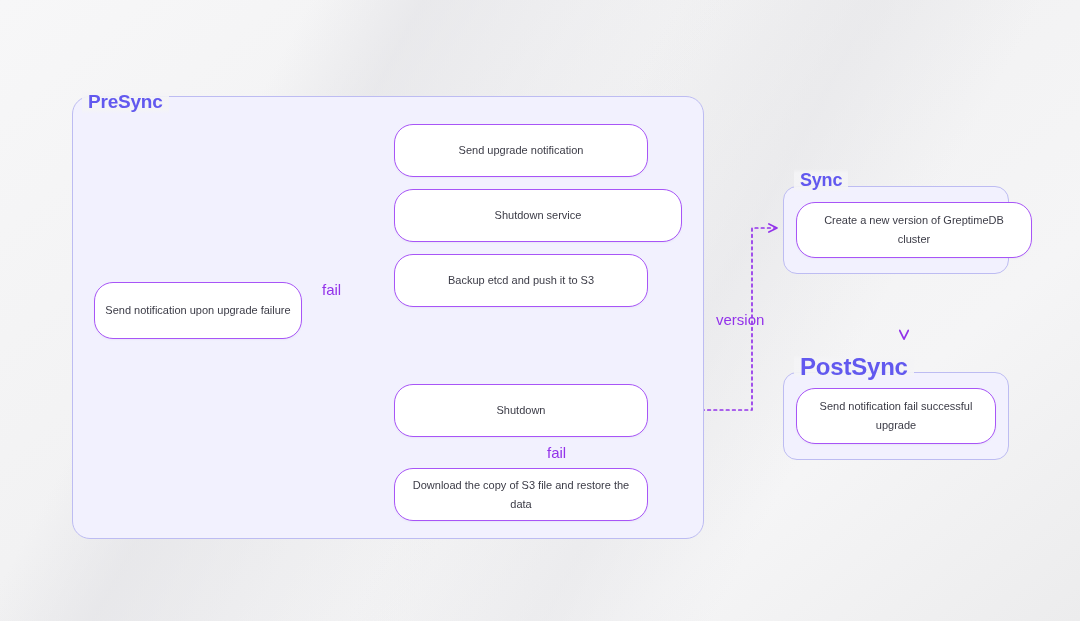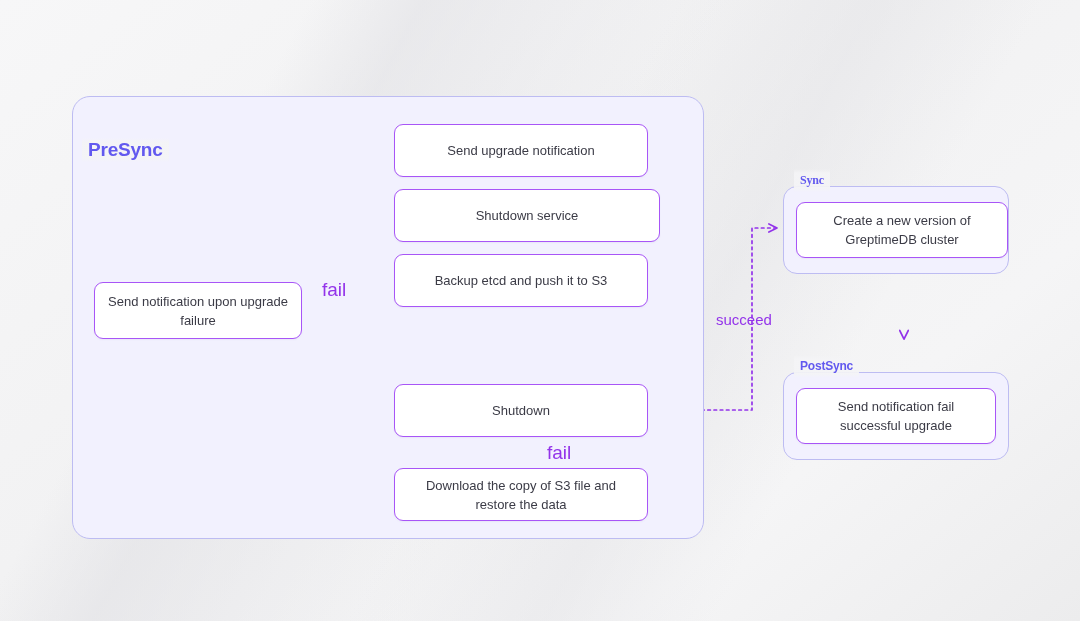--- a/index.html
+++ b/index.html
@@ -47,57 +47,57 @@
 
   .group-title {
     position: absolute;
     font-weight: bold;
     color: #6259ef;
     letter-spacing: -0.2px;
     white-space: nowrap;
     background: linear-gradient(180deg, rgba(244,244,246,0.0) 0%, rgba(244,244,246,0.92) 18%, rgba(244,244,246,0.92) 82%, rgba(244,244,246,0.0) 100%);
     padding: 0 6px;
   }
-  .title-presync  { left: 82px;  top: 90px;  font-size: 19px; line-height: 24px; margin-top: 48px; }
-  .title-sync     { left: 794px; top: 169px; font-size: 12px; line-height: 23px; font-family: Liberation Serif, serif; }
-  .title-postsync { left: 794px; top: 355px; font-size: 12px; line-height: 23px; }
+  .title-presync  { left: 82px;  top: 90px;  font-size: 19px; line-height: 24px; }
+  .title-sync     { left: 794px; top: 169px; font-size: 18px; line-height: 23px; }
+  .title-postsync { left: 794px; top: 355px; font-size: 24px; line-height: 23px; }
 
   
   .box {
     position: absolute;
     box-sizing: border-box;
     border: 1px solid #a855f7;
-    border-radius: 9px;
+    border-radius: 19px;
     background: #ffffff;
     color: #3b3b46;
-    font-size: 13px;
+    font-size: 11px;
     line-height: 19px;
     display: flex;
     align-items: center;
     justify-content: center;
     text-align: center;
     padding: 4px 10px;
     box-shadow: 0 1px 2px rgba(90, 60, 160, 0.06);
   }
 
   .b-notify-upgrade { left: 394px; top: 124px; width: 254px; height: 53px; }
-  .b-shutdown       { left: 394px; top: 189px; width: 266px; height: 53px; }
+  .b-shutdown       { left: 394px; top: 189px; width: 288px; height: 53px; }
   .b-backup         { left: 394px; top: 254px; width: 254px; height: 53px; }
   .b-dryrun         { left: 394px; top: 319px; width: 254px; height: 53px; }
   .b-upgrade        { left: 394px; top: 384px; width: 254px; height: 53px; }
   .b-download       { left: 394px; top: 468px; width: 254px; height: 53px; }
   .b-failnotify     { left: 94px;  top: 282px; width: 208px; height: 57px; }
-  .b-create-version { left: 796px; top: 202px; width: 212px; height: 56px; }
+  .b-create-version { left: 796px; top: 202px; width: 236px; height: 56px; }
   .b-success-notify { left: 796px; top: 388px; width: 200px; height: 56px; }
 
   
   .edge-label {
     position: absolute;
     color: #9333ea;
-    font-size: 19px;
+    font-size: 15px;
     line-height: 18px;
     white-space: nowrap;
   }
   .lbl-fail-left   { left: 322px; top: 281px; }
   .lbl-fail-bottom { left: 547px; top: 444px; }
   .lbl-succeed     { left: 716px; top: 311px; font-size: 15px; }
 
   
   #edges {
     position: absolute;
@@ -174,15 +174,15 @@
   <div class="box b-upgrade">Shutdown</div>
   <div class="box b-download">Download the copy of S3 file and restore the data</div>
 
   <div class="box b-failnotify">Send notification upon upgrade failure</div>
 
   <div class="box b-create-version">Create a new version of GreptimeDB cluster</div>
   <div class="box b-success-notify">Send notification fail successful upgrade</div>
 
   <div class="edge-label lbl-fail-left">fail</div>
   <div class="edge-label lbl-fail-bottom">fail</div>
-  <div class="edge-label lbl-succeed">succeed</div>
+  <div class="edge-label lbl-succeed">version</div>
 
 </div>
 
 </body></html>

